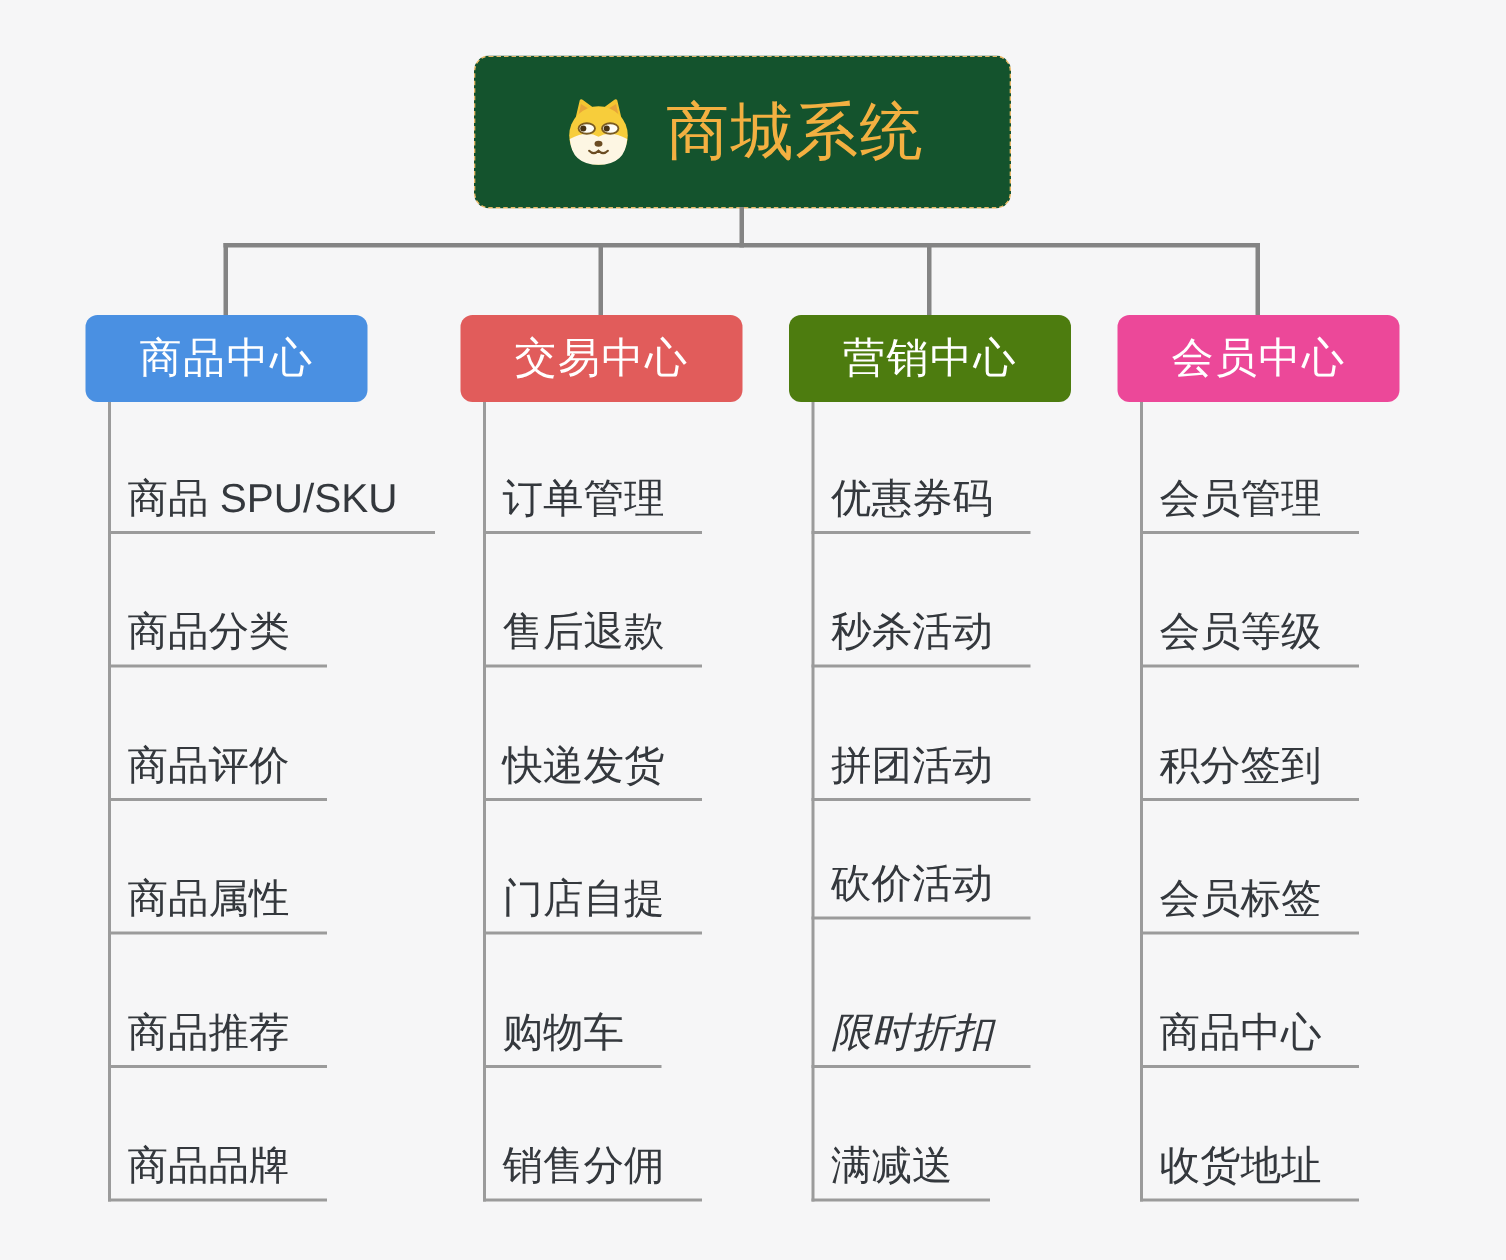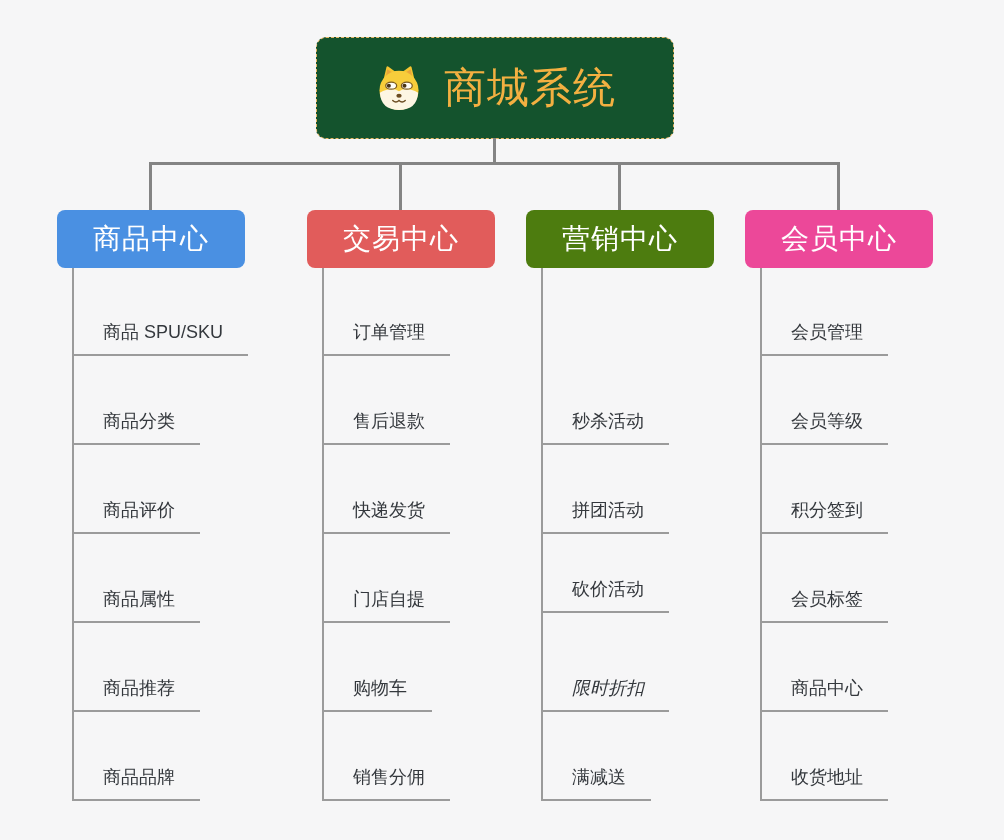--- a/index.html
+++ b/index.html
@@ -26,22 +26,22 @@
   .branch-box {
     position:absolute; top:210px; width:188px; height:58px; border-radius:8px;
     color:#ffffff; font-size:28px; display:flex; align-items:center;
     justify-content:center; cursor:pointer; letter-spacing:1px;
   }
   
   .vline { position:absolute; top:268px; width:2px; height:533px; background:#9b9b9b; }
   
   .leaf {
     position:absolute; white-space:nowrap; box-sizing:content-box;
-    font-size:18px; line-height:26px; color:#34383d;
-    padding:0 25px 9px 31px; border-bottom:2px solid #9b9b9b; cursor:pointer;
+    font-size:27px; line-height:26px; color:#34383d;
+    padding:0 25px 9px 13px; border-bottom:2px solid #9b9b9b; cursor:pointer;
   }
 </style>
 </head>
 <body>
 
 <div class="stage">
 
   <div class="root-node">
     <svg width="50" height="50" viewBox="0 0 64 64" aria-hidden="true">
 
@@ -84,20 +84,21 @@
     <div class="vline" style="left: 322px;"></div>
     <div class="leaf" style="left: 322px; top: 319px;">订单管理</div>
     <div class="leaf" style="left: 322px; top: 408px;">售后退款</div>
     <div class="leaf" style="left: 322px; top: 497px;">快递发货</div>
     <div class="leaf" style="left: 322px; top: 586px;">门店自提</div>
     <div class="leaf" style="left: 322px; top: 675px;">购物车</div>
     <div class="leaf" style="left: 322px; top: 764px;">销售分佣</div>
     <div class="cline drop" style="left: 618px;"></div>
     <div class="branch-box" style="left: 526px; background: #4d7c0f;">营销中心</div>
     <div class="vline" style="left: 541px;"></div>
+    <div class="leaf" style="left: 541px; top: 319px;">优惠券码</div>
     <div class="leaf" style="left: 541px; top: 408px;">秒杀活动</div>
     <div class="leaf" style="left: 541px; top: 497px;">拼团活动</div>
     <div class="leaf" style="left: 541px; top: 576px;">砍价活动</div>
     <div class="leaf" style="left: 541px; top: 675px; font-style: italic;">限时折扣</div>
     <div class="leaf" style="left: 541px; top: 764px;">满减送</div>
     <div class="cline drop" style="left: 837px;"></div>
     <div class="branch-box" style="left: 745px; background: #ec4899;">会员中心</div>
     <div class="vline" style="left: 760px;"></div>
     <div class="leaf" style="left: 760px; top: 319px;">会员管理</div>
     <div class="leaf" style="left: 760px; top: 408px;">会员等级</div>

